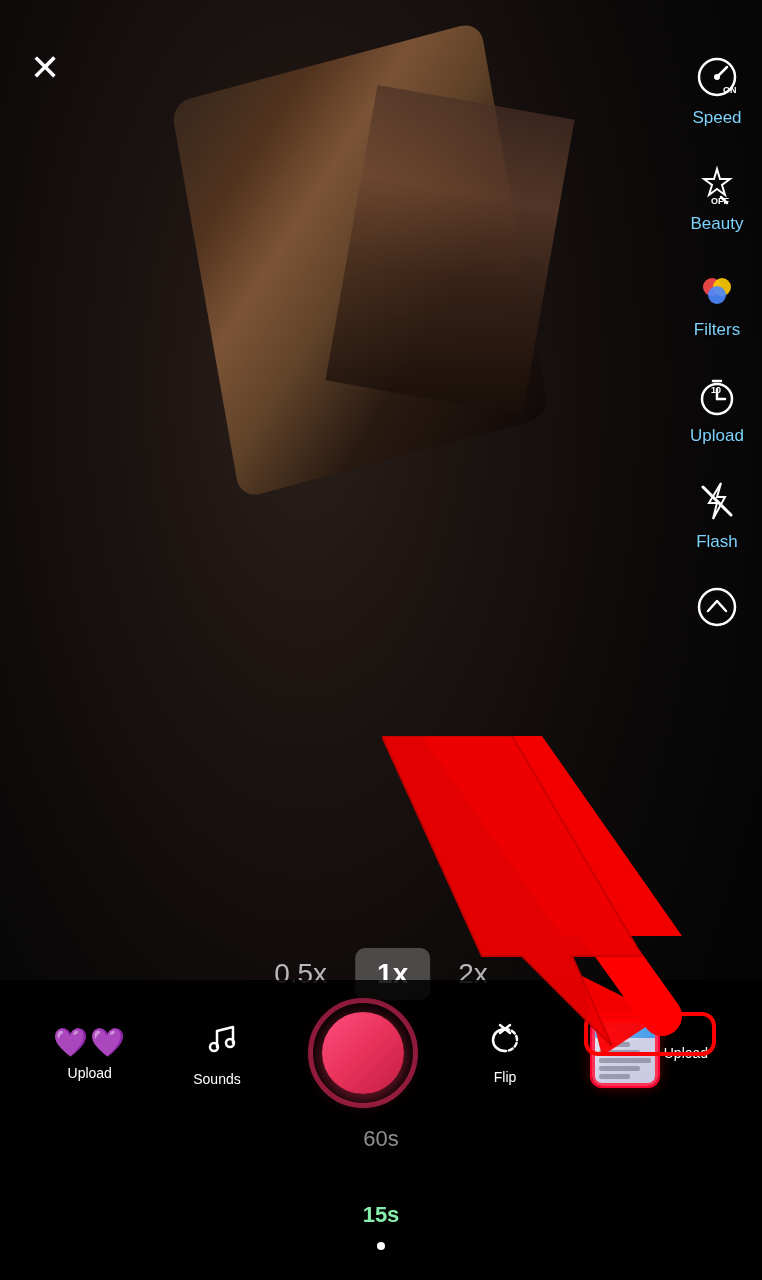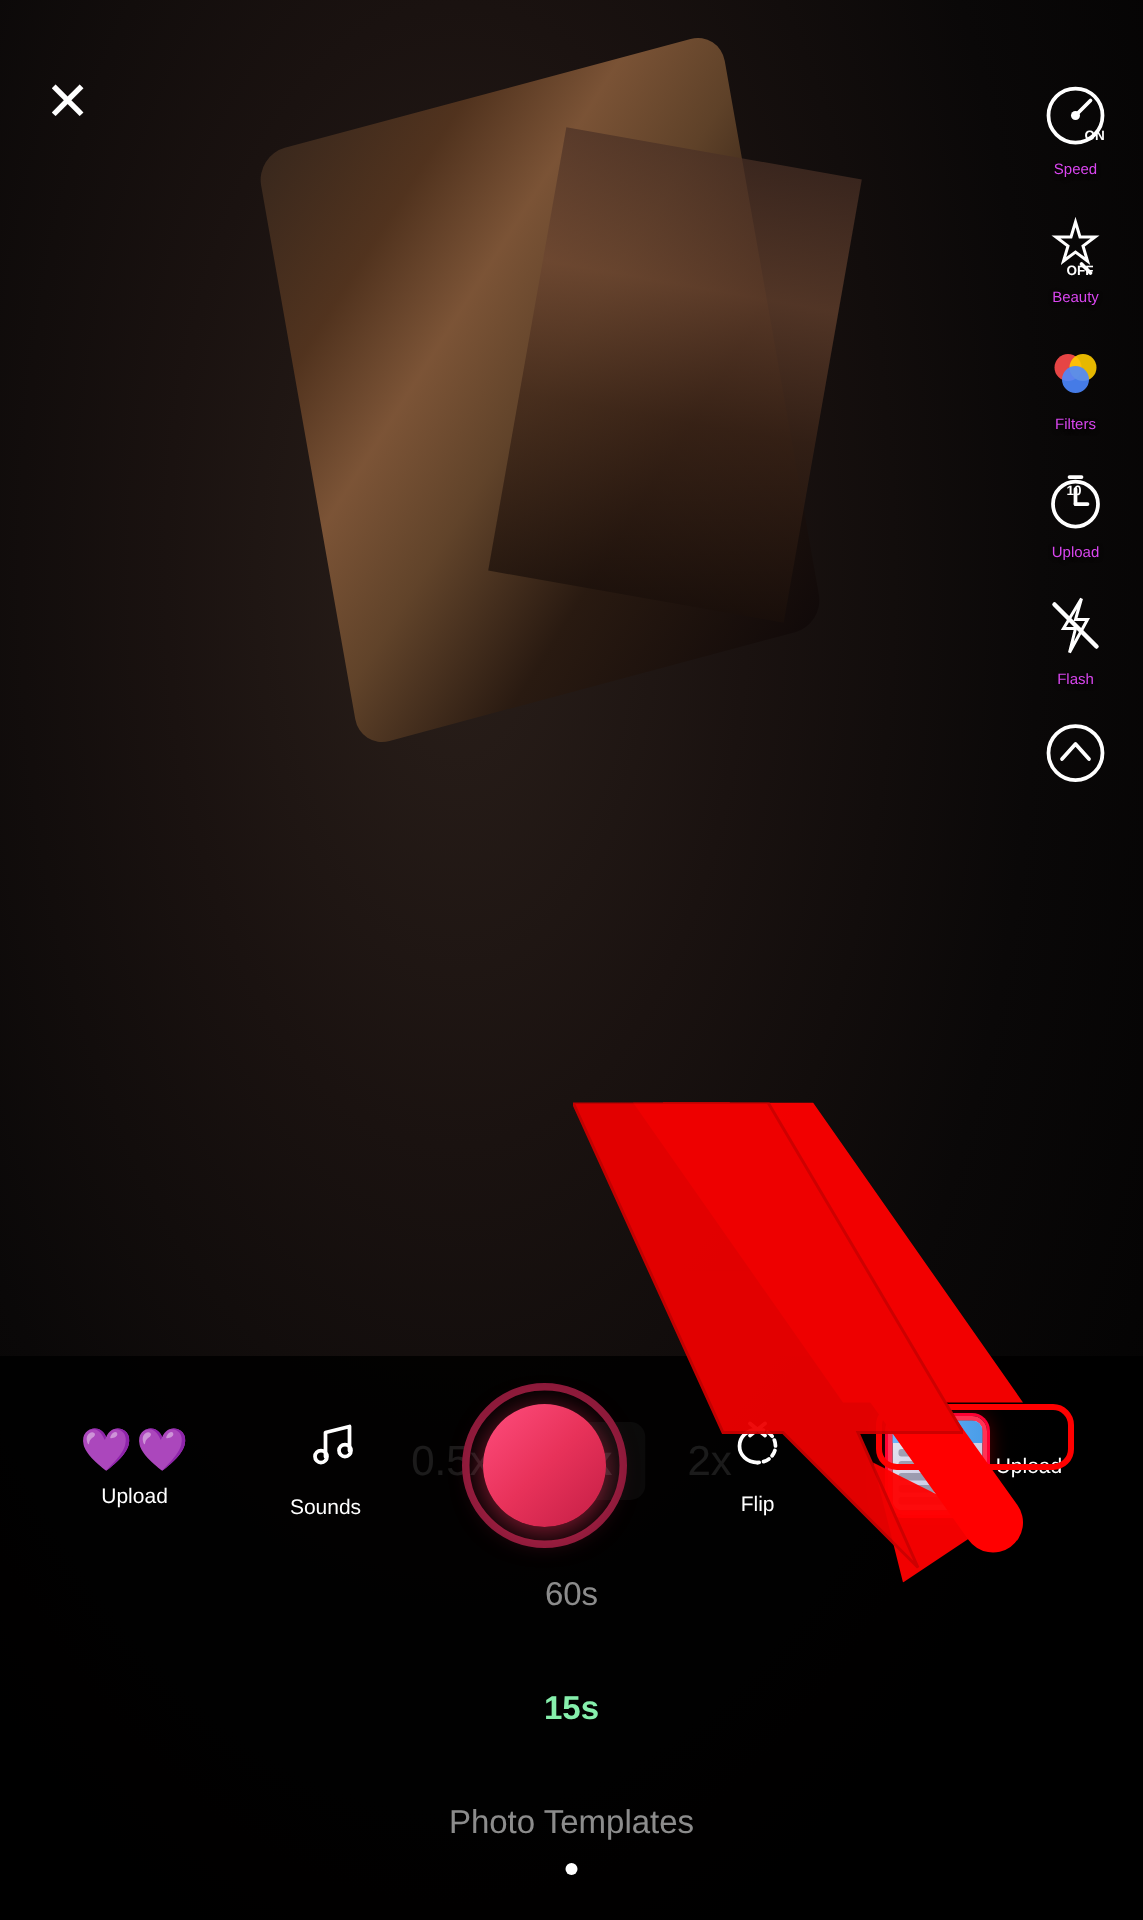--- a/index.html
+++ b/index.html
@@ -56,43 +56,43 @@
       line-height: 1;
     }
 
     
     .right-tools {
       position: absolute;
       top: 50px; right: 18px;
       display: flex;
       flex-direction: column;
       align-items: center;
-      gap: 16px;
+      gap: 28px;
       z-index: 10;
     }
 
     .tool-item {
       display: flex;
       flex-direction: column;
       align-items: center;
       gap: 4px;
       cursor: pointer;
     }
 
     .tool-icon {
       width: 54px;
       height: 54px;
       display: flex;
       align-items: center;
       justify-content: center;
     }
 
     .tool-label {
-      color: #d946ef;
-      font-size: 10px;
+      color: #7dd3fc;
+      font-size: 17px;
       font-weight: 500;
       text-shadow: 0 1px 3px rgba(0,0,0,0.8);
     }
 
     
     .speed-icon svg,
     .beauty-icon svg,
     .filters-icon svg,
     .timer-icon svg,
     .flash-icon svg,
@@ -494,20 +494,19 @@
         </div>
       </div>
       <span class="btn-label">Upload</span>
     </div>
 
   </div>
 
   <div class="duration-tabs">
     <div class="duration-tab">60s</div>
     <div class="duration-tab active">15s</div>
-    <div class="photo-templates-tab">Photo Templates</div>
   </div>
 
   <div class="bottom-indicator">
     <div class="indicator-dot"></div>
   </div>
 
 </div>
 
 </body></html>

